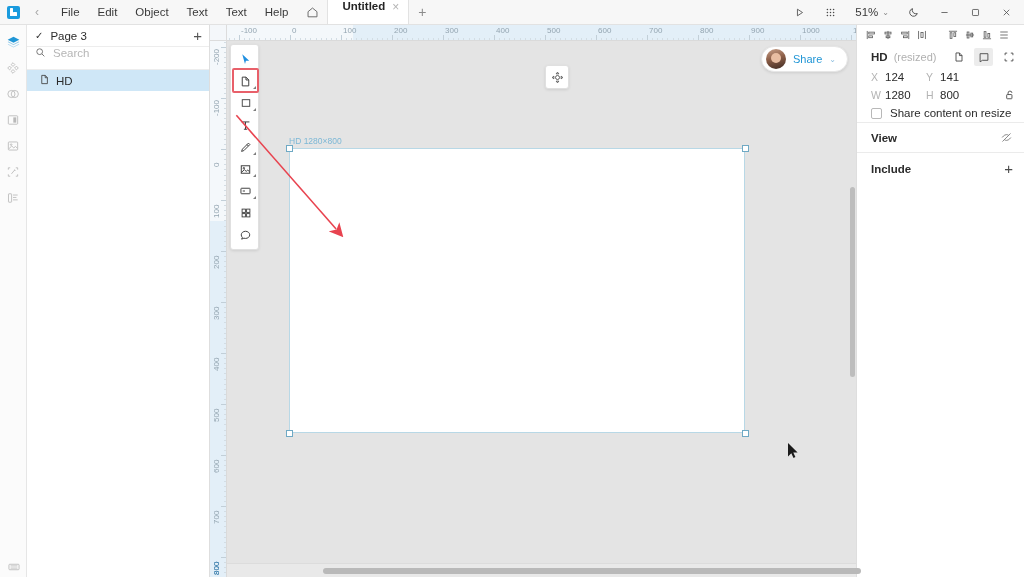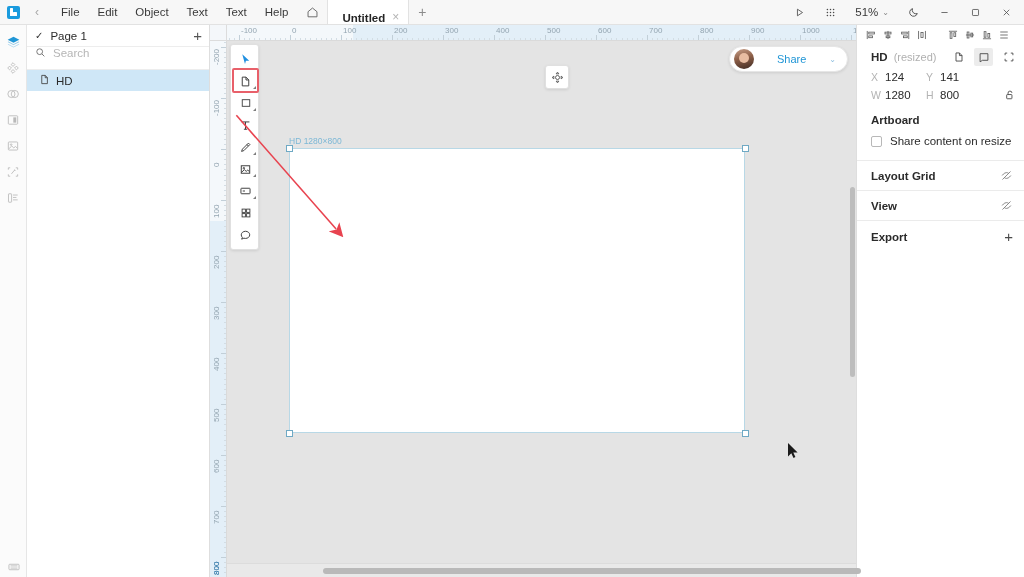--- a/index.html
+++ b/index.html
@@ -45,21 +45,21 @@
   .menu-item {
     padding: 0 9px; height: 25px; line-height: 25px;
     font-size: 11.5px; color: #3a3a3a; cursor: default;
   }
   .home-icon {
     width: 30px; display: flex; align-items: center; justify-content: center;
     color: #6b6b6b;
   }
   .tabs { display: flex; align-items: stretch; }
   .tab {
-    display: flex; align-items: flex-end; gap: 7px;
+    display: flex; align-items: flex-start; gap: 7px;
     padding: 0 9px 0 14px;
     background: #ffffff;
     border-left: 1px solid #e2e2e2;
     border-right: 1px solid #e2e2e2;
     font-size: 11.5px; font-weight: bold; color: #252525;
   }
   .tab-close { color: #b4b4b4; font-size: 12px; font-weight: normal; }
   .tab-plus {
     width: 26px; display: flex; align-items: center; justify-content: center;
     color: #8c8c8c; font-size: 14px;
@@ -221,21 +221,21 @@
     position: absolute; width: 7px; height: 7px;
     background: #fff; border: 1px solid #6fa9c4; z-index: 9;
   }
 
   
   .share {
     position: absolute; right: 8px; top: 5px;
     height: 26px; background: #fff;
     border: 1px solid #e6e6e6; border-radius: 14px;
     box-shadow: 0 1px 3px rgba(0,0,0,.10);
-    display: flex; align-items: center; gap: 23px;
+    display: flex; align-items: center; gap: 7px;
     padding: 0 11px 0 4px; z-index: 20;
   }
   .avatar {
     width: 20px; height: 20px; border-radius: 50%;
     background: linear-gradient(165deg,#c8a089 0%,#8d5f48 45%,#3e2a22 100%);
     position: relative; overflow: hidden; flex: 0 0 20px;
   }
   .avatar::after {
     content: ""; position: absolute; left: 5px; top: 4px;
     width: 10px; height: 10px; border-radius: 50%;
@@ -457,21 +457,21 @@
         <svg width="14" height="12" viewBox="0 0 18 14" fill="none" stroke="#b9b9b9" stroke-width="1.1">
           <rect x="2.5" y="3.5" width="13" height="7" rx="1"></rect>
           <path d="M4.6 5.6h8.8M4.6 8.4h8.8"></path>
         </svg>
       </div>
     </div>
 
     <div class="layers">
       <div class="page-row">
         <span class="page-check">✓</span>
-        <span class="page-name">Page 1</span>
+        <span class="page-name">Page 3</span>
         <span class="page-add">+</span>
       </div>
       <div class="search-row">
         <span>
           <svg width="11" height="11" viewBox="0 0 16 16" fill="none" stroke="#6a6a6a" stroke-width="1.3">
             <circle cx="6.8" cy="6.8" r="4.2"></circle>
               <path d="M10 10 13.6 13.6"></path>
           </svg>
         </span>
         <input class="search-input" value="" placeholder="Search" style="">
@@ -963,49 +963,39 @@
           <span class="fld-val">800</span>
         </div>
         <span class="lock-btn">
           <svg width="12" height="12" viewBox="0 0 16 16" fill="none" stroke="currentColor" stroke-width="1.2">
             <rect x="3.6" y="7.4" width="7" height="5.6" rx=".8"></rect>
               <path d="M5.4 7.4V5.6a2.6 2.6 0 0 1 5.2-.4"></path>
           </svg>
         </span>
       </div>
 
-      <div class="sect-title">Artboard</div>
 
       <div class="chk-row">
         <span class="chk"></span>
         <span class="chk-lab">Share content on resize</span>
       </div>
 
 
 
-      <div class="sect-row" style="margin-top:10px;">
-        <span class="sect-lab">Layout Grid</span>
-        <span class="sect-ic">
-          <svg width="13" height="13" viewBox="0 0 18 18" fill="none" stroke="currentColor" stroke-width="1.1">
-            <path d="M3 9s2.6-4 6-4c1 0 1.9.3 2.7.7M15 9s-2.6 4-6 4c-1 0-1.9-.3-2.7-.7"></path>
-            <path d="M3.4 14.6 14.6 3.4"></path>
-          </svg>
-        </span>
-      </div>
 
       <div class="sect-row">
         <span class="sect-lab">View</span>
         <span class="sect-ic">
           <svg width="13" height="13" viewBox="0 0 18 18" fill="none" stroke="currentColor" stroke-width="1.1">
             <path d="M3 9s2.6-4 6-4c1 0 1.9.3 2.7.7M15 9s-2.6 4-6 4c-1 0-1.9-.3-2.7-.7"></path>
             <path d="M3.4 14.6 14.6 3.4"></path>
           </svg>
         </span>
       </div>
 
       <div class="sect-row">
-        <span class="sect-lab">Export</span>
+        <span class="sect-lab">Include</span>
         <span class="plus-ic">+</span>
       </div>
 
     </div>
   </div>
 </div>
 
 </body></html>

